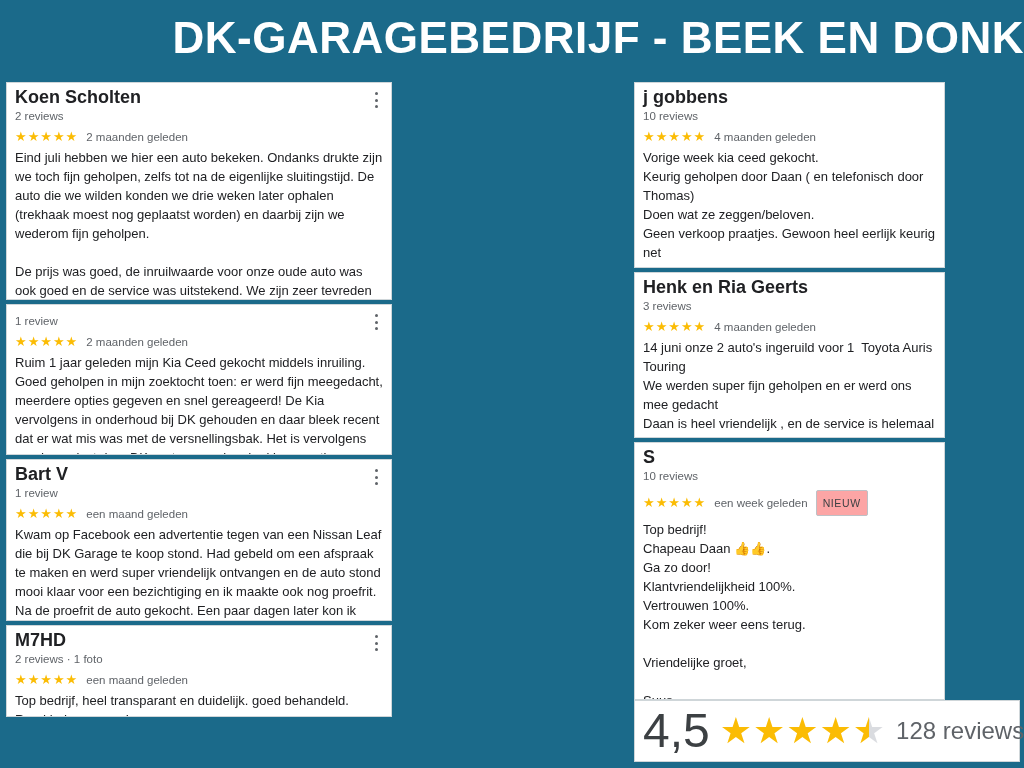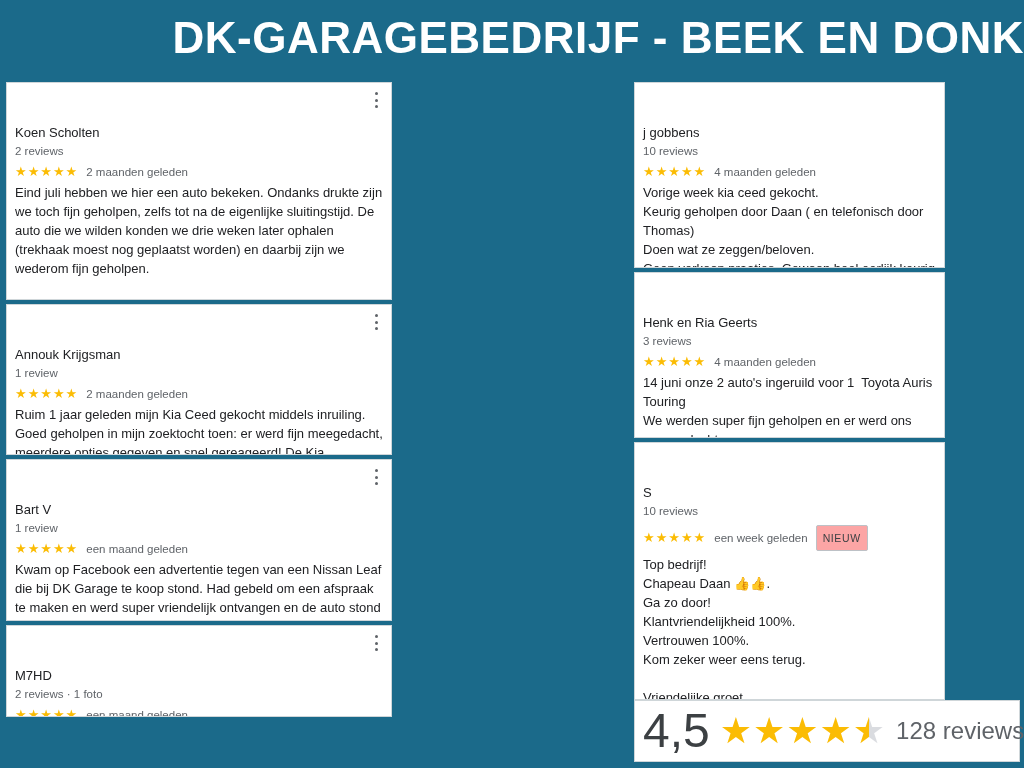--- a/index.html
+++ b/index.html
@@ -38,25 +38,24 @@
 
   .card {
     background: #ffffff;
     border: 1px solid #cfd6d9;
     margin-bottom: 4px;
     padding: 6px 8px 8px 8px;
     position: relative;
     overflow: hidden;
   }
   .card .name {
-    font-size: 13px;
-    font-weight: normal;
+    font-size: 18px;
+    font-weight: bold;
     color: #202124;
     line-height: 17px;
-    margin-top: 35px;
   }
   .card .meta {
     font-size: 11.5px;
     color: #5f6368;
     line-height: 16px;
     margin-top: 2px;
   }
   .ratingline {
     display: flex;
     align-items: center;
@@ -170,21 +169,20 @@
 
 Wij raden dit bedrijf aan 👍</div>
     </div>
 
     <div class="card" style="height:151px;">
       <div class="kebab">
           <i></i>
           <i></i>
           <i></i>
         </div>
-      <div class="name">Annouk Krijgsman</div>
       <div class="meta">1 review</div>
       <div class="ratingline">
         <span class="stars">★★★★★</span>
         <span class="when">2 maanden geleden</span>
       </div>
       <div class="body">Ruim 1 jaar geleden mijn Kia Ceed gekocht middels inruiling. Goed geholpen in mijn zoektocht toen: er werd fijn meegedacht, meerdere opties gegeven en snel gereageerd! De Kia vervolgens in onderhoud bij DK gehouden en daar bleek recent dat er wat mis was met de versnellingsbak. Het is vervolgens goed opgelost door DK, wat normaal onder kia garantie zou vallen. Een leenauto werd aangeboden voor de dagen dat ik mijn auto kwijt was. Topservice!!!</div>
     </div>
 
     <div class="card" style="height:162px;">
       <div class="kebab">

